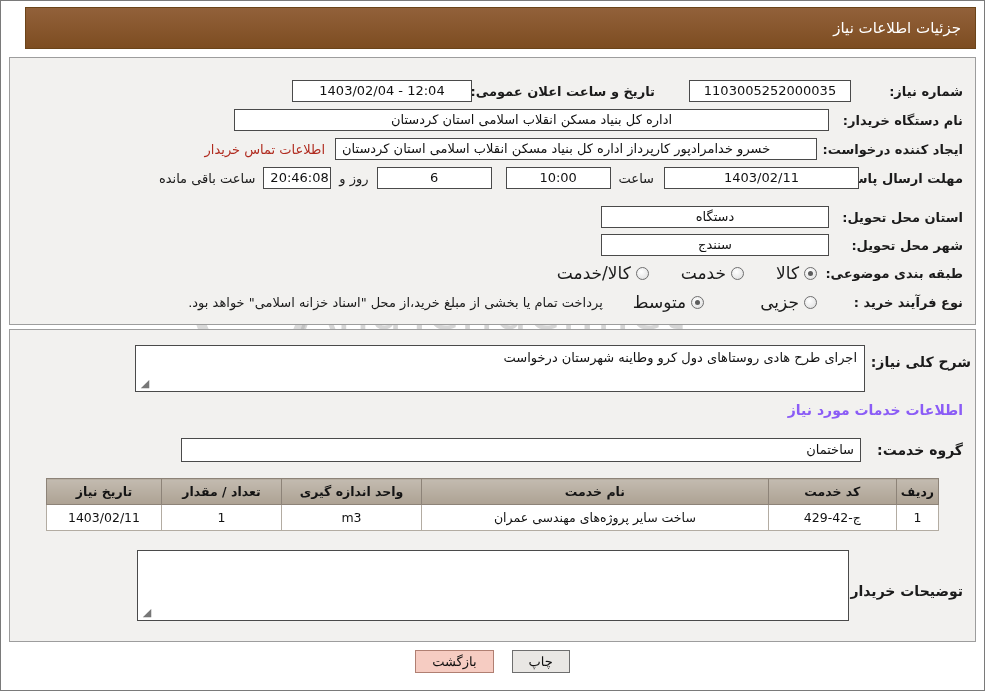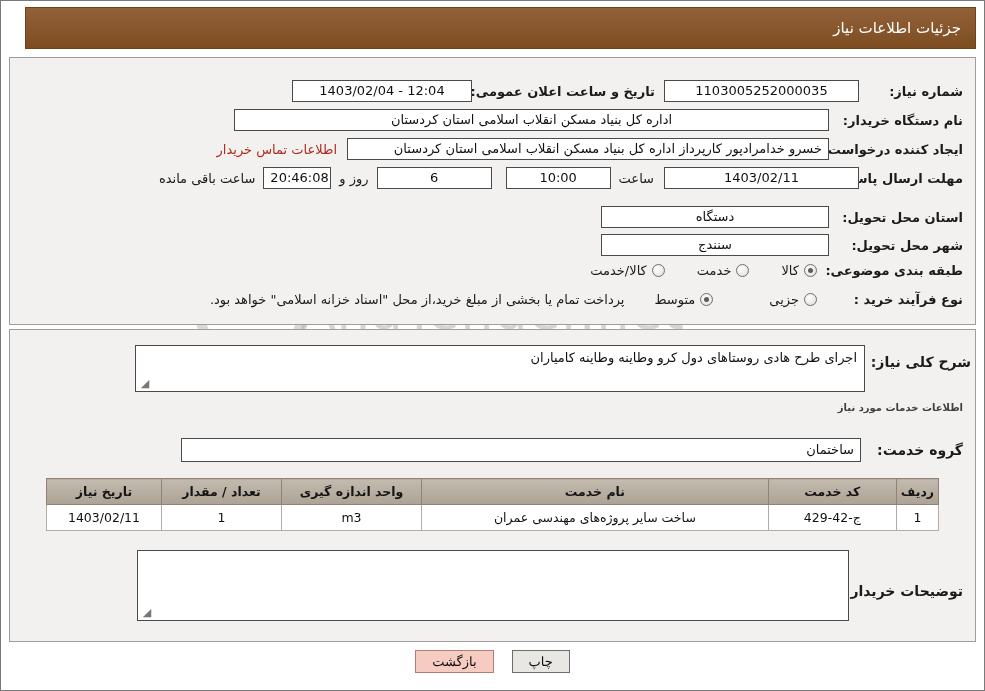--- a/index.html
+++ b/index.html
@@ -93,21 +93,21 @@
   }
   .field.ltr { direction: ltr; }
   .link {
     color: #b02b1f;
     font-size: 13px;
     text-decoration: none;
     white-space: nowrap;
   }
 
   
-  .radio-wrap { display: flex; align-items: center; gap: 5px; font-size: 13px; color: #1b1b1b; }
+  .radio-wrap { display: flex; align-items: center; gap: 5px; font-size: 17px; color: #1b1b1b; }
   .radio {
     width: 13px; height: 13px;
     border-radius: 50%;
     border: 1px solid #6f6f6f;
     background: radial-gradient(circle at 40% 35%, #ffffff 0%, #e6e6e6 70%, #cfcfcf 100%);
     display: inline-block;
     position: relative;
   }
   .radio.checked::after {
     content: "";
@@ -177,23 +177,23 @@
     background: #e9e7e4;
     color: #111;
     cursor: pointer;
   }
   .btn.warn {
     background: #f6ccc2;
     border: 1px solid #b07f72;
     color: #111;
   }
   .section-title {
-    font-size: 10px;
+    font-size: 14px;
     font-weight: bold;
-    color: #404040;
+    color: #8b5cf6;
     text-align: center;
   }
 </style>
 </head>
 <body>
 
 <div class="page">
 
   <div class="watermark">
     <div class="shield"></div>
@@ -201,35 +201,35 @@
   </div>
 
   <div class="header">
     <span>جزئیات اطلاعات نیاز</span>
   </div>
 
   <div class="panel" id="panel-top">
 
     <div class="row" style="top:22px; right:12px;">
       <div class="lbl" style="width:96px;">شماره نیاز:</div>
-      <div class="field ltr" style="width:195px; margin-right:8px;">1103005252000035</div>
+      <div class="field ltr" style="width:162px; margin-right:16px;">1103005252000035</div>
     </div>
     <div class="row" style="top:22px; right:320px;">
       <div class="lbl" style="width:175px;">تاریخ و ساعت اعلان عمومی:</div>
       <div class="field ltr" style="width:180px; margin-right:8px;">1403/02/04 - 12:04</div>
     </div>
 
     <div class="row" style="top:51px; right:12px;">
       <div class="lbl" style="width:126px;">نام دستگاه خریدار:</div>
       <div class="field" style="width:595px; margin-right:8px; text-align:center;">اداره کل بنیاد مسکن انقلاب اسلامی استان کردستان</div>
     </div>
 
     <div class="row" style="top:80px; right:12px;">
       <div class="lbl" style="width:126px;">ایجاد کننده درخواست:</div>
-      <div class="field" style="width:482px; margin-right:8px; text-align:right;">خسرو خدامرادپور کارپرداز اداره کل بنیاد مسکن انقلاب اسلامی استان کردستان</div>
+      <div class="field" style="width:482px; margin-right:20px; text-align:left;">خسرو خدامرادپور کارپرداز اداره کل بنیاد مسکن انقلاب اسلامی استان کردستان</div>
       <a class="link" href="#" style="margin-right:10px;">اطلاعات تماس خریدار</a>
     </div>
 
     <div class="row" style="top:109px; right:12px;">
       <div class="lbl" style="width:96px; line-height:15px;">مهلت ارسال پاسخ: تا تاریخ:</div>
       <div class="field ltr" style="width:195px; margin-right:8px;">1403/02/11</div>
       <div class="lbl normal" style="margin-right:10px;">ساعت</div>
       <div class="field ltr" style="width:105px; margin-right:8px;">10:00</div>
       <div class="field" style="width:115px; margin-right:14px;">6</div>
       <div class="lbl normal" style="margin-right:8px;">روز و</div>
@@ -274,21 +274,21 @@
         <span>متوسط</span>
       </div>
       <div class="lbl normal" style="margin-right:30px;">پرداخت تمام یا بخشی از مبلغ خرید،از محل "اسناد خزانه اسلامی" خواهد بود.</div>
     </div>
   </div>
 
   <div class="panel" id="panel-bottom">
 
     <div class="lbl" style="position:absolute; top:24px; right:4px; font-size:14px;">شرح کلی نیاز:</div>
     <div class="textarea" style="position:absolute; top:15px; right:110px; width:730px; height:47px;">
-      <span>اجرای طرح هادی روستاهای دول کرو وطاینه وطاینه کامیاران</span>
+      <span>اجرای طرح هادی روستاهای دول کرو وطاینه شهرستان درخواست</span>
       <span class="resize-grip">◣</span>
     </div>
 
     <div class="section-title" style="position:absolute; top:72px; right:12px;">اطلاعات خدمات مورد نیاز</div>
 
     <div class="row" style="top:108px; right:12px;">
       <div class="lbl" style="width:94px; font-size:14px;">گروه خدمت:</div>
       <div class="field" style="width:680px; margin-right:8px; height:24px; line-height:22px; text-align:right;">ساختمان</div>
     </div>
 

